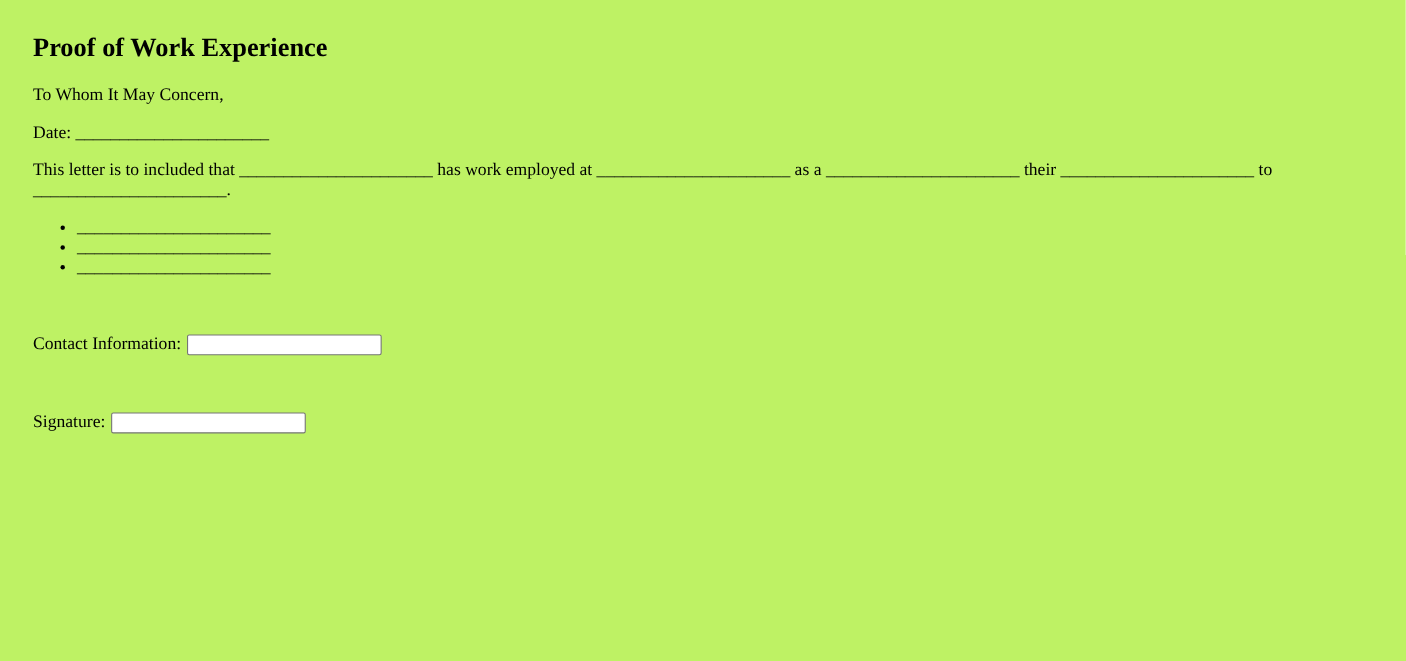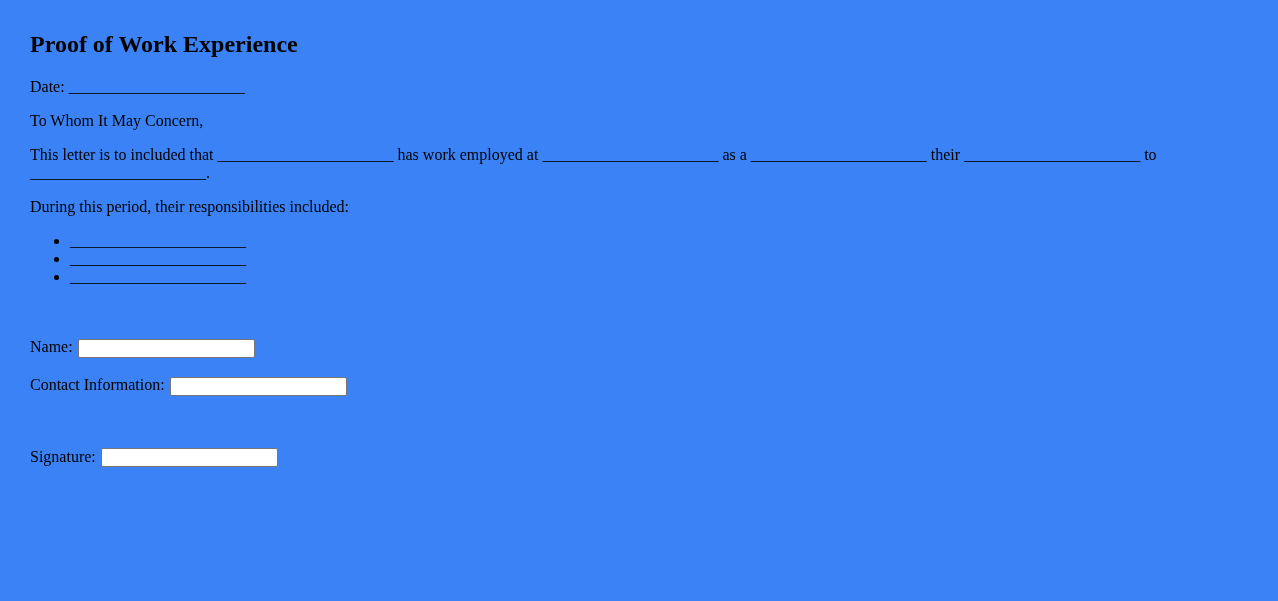--- a/index.html
+++ b/index.html
@@ -6,21 +6,21 @@
     margin: 0;
     padding: 0;
     background: #ffffff;
   }
   .page {
     width: 1278px;
     height: 601px;
     box-sizing: border-box;
     padding: 30px;
     overflow: hidden;
-    background: #3b82f6;
+    background: #bef264;
     color: #000000;
     font-family: "Liberation Serif", "DejaVu Serif", serif;
     font-size: 16px;
     line-height: 18px;
   }
   h2.doc-title {
     font-size: 24px;
     line-height: 28px;
     font-weight: bold;
     margin: 0 0 20px 0;
@@ -58,39 +58,37 @@
     vertical-align: middle;
   }
 </style>
 </head>
 <body>
 
 <div class="page">
 
   <h2 class="doc-title">Proof of Work Experience</h2>
 
+  <p>To Whom It May Concern,</p>
+
   <p><span>Date:</span> <span>______________________</span></p>
-
-  <p>To Whom It May Concern,</p>
 
   <p><span>This letter is to included that</span> <span>______________________</span> <span>has work employed at</span> <span>______________________</span> <span>as a</span> <span>______________________</span> <span>their</span> <span>______________________</span> <span>to</span> <span>______________________</span><span>.</span></p>
 
-  <p>During this period, their responsibilities included:</p>
 
   <ul class="resp-list">
     <li>______________________</li>
     <li>______________________</li>
     <li>______________________</li>
   </ul>
 
 
   <div class="spacer"></div>
 
 
-  <p class="form-row"><span>Name:</span> <input type="text" class="text-field" value="" style=""></p>
 
 
 
   <p class="form-row"><span>Contact Information:</span> <input type="text" class="text-field" value="" style=""></p>
 
   <div class="spacer"></div>
 
   <p class="form-row"><span>Signature:</span> <input type="text" class="text-field" value="" style=""></p>
 
 </div>

